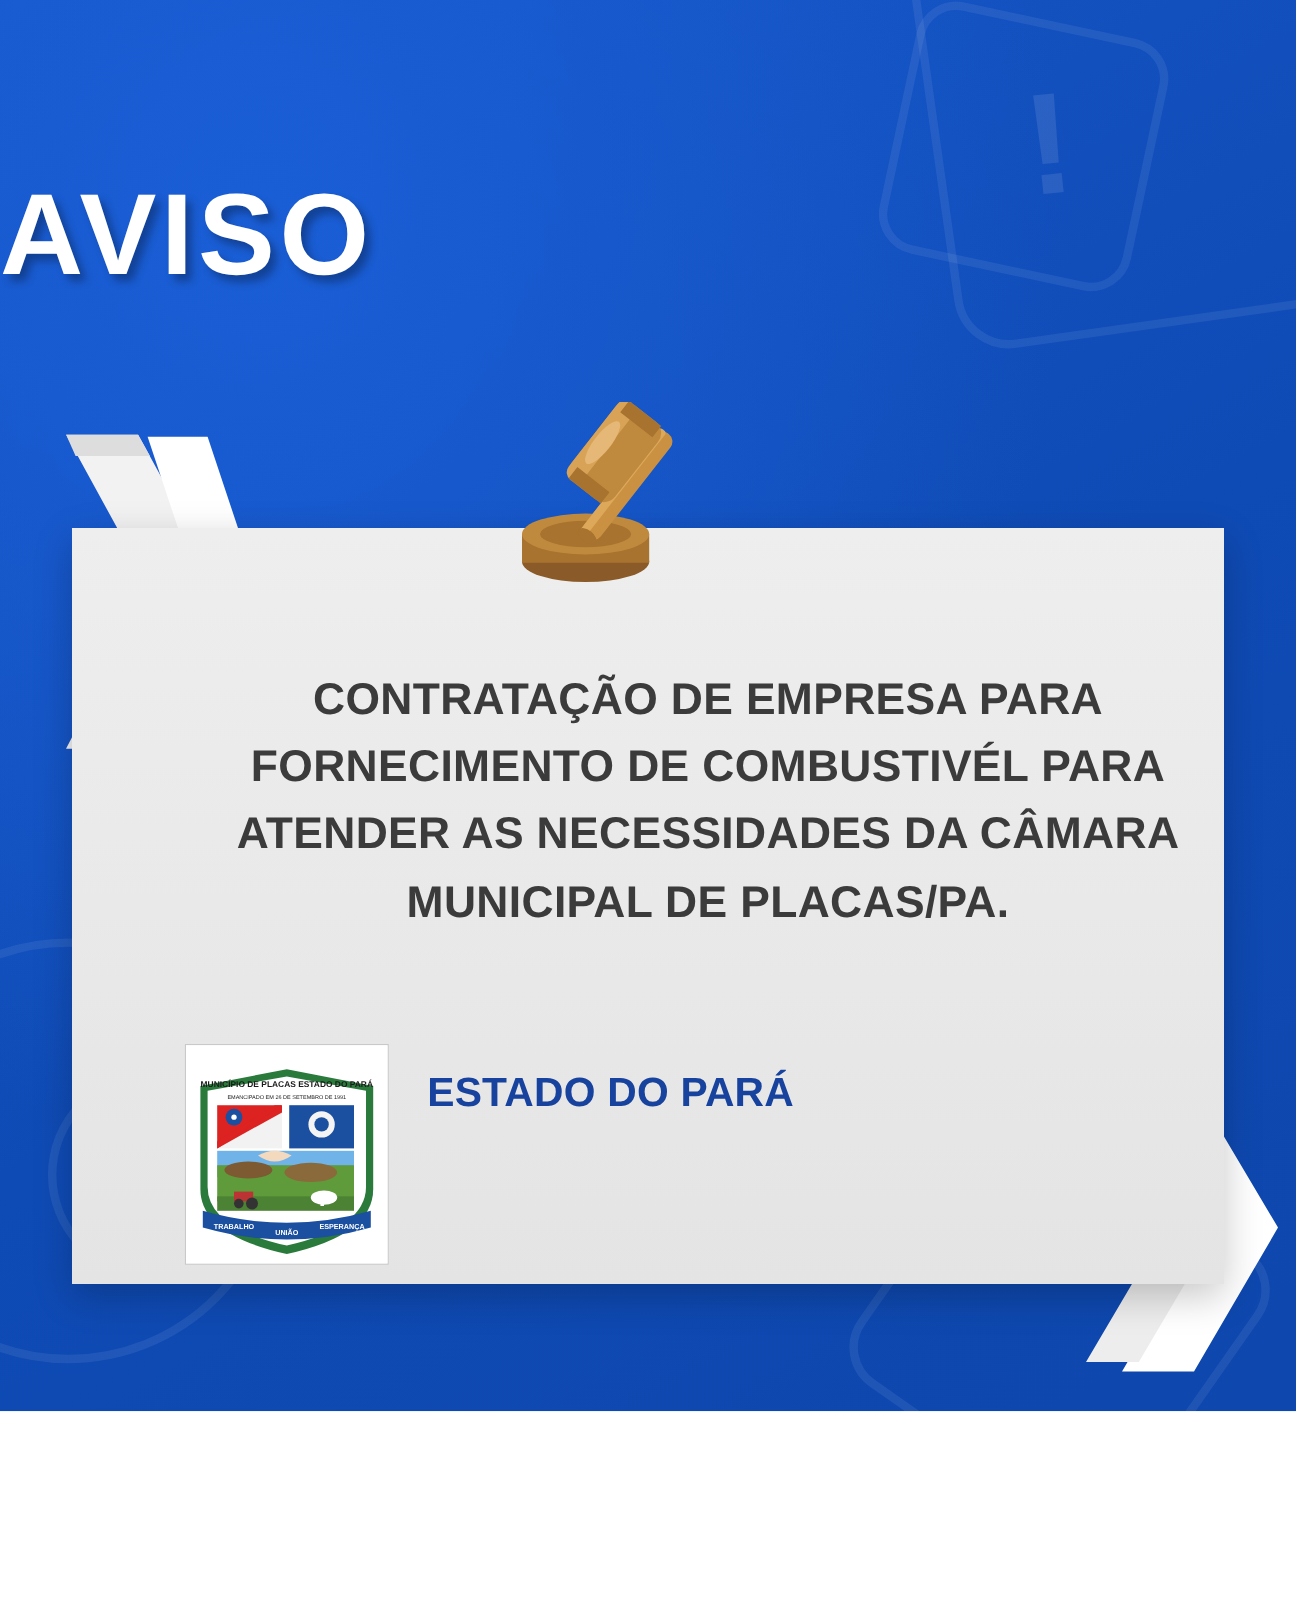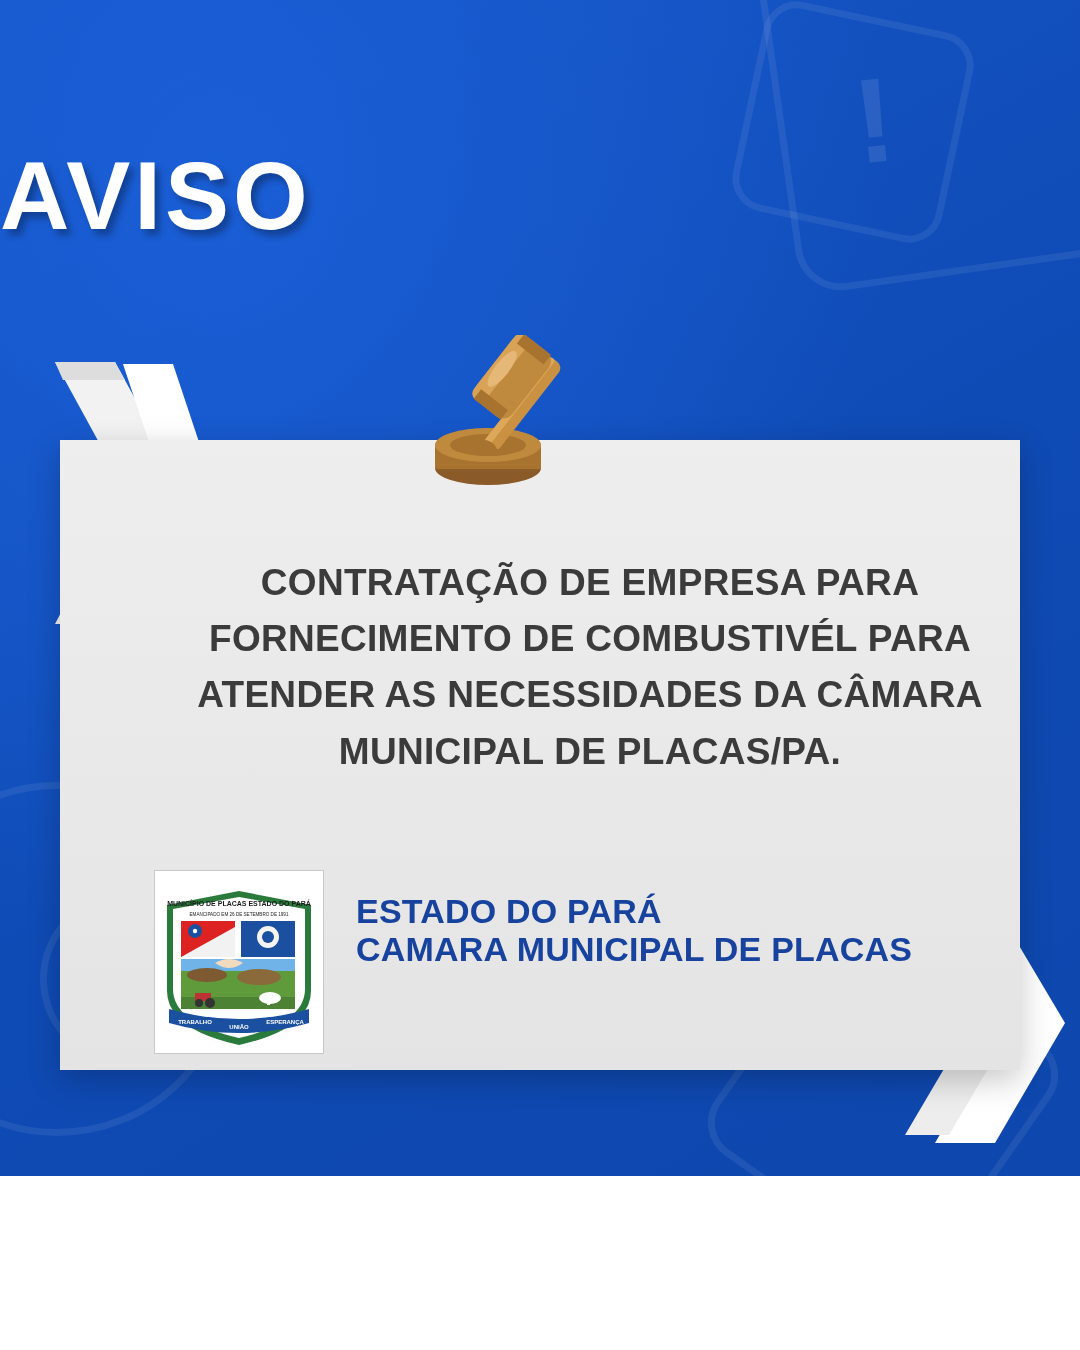--- a/index.html
+++ b/index.html
@@ -259,21 +259,20 @@
         <circle cx="55" cy="132" r="5" fill="#333"></circle>
 
         <path d="M14 138 Q84 158 154 138 L154 152 Q84 172 14 152 Z" fill="#1b4fa0"></path>
         <text x="40" y="153" font-size="6" font-family="Liberation Sans, sans-serif" font-weight="bold" fill="#ffffff" text-anchor="middle">TRABALHO</text>
         <text x="84" y="158" font-size="6" font-family="Liberation Sans, sans-serif" font-weight="bold" fill="#ffffff" text-anchor="middle">UNIÃO</text>
         <text x="130" y="153" font-size="6" font-family="Liberation Sans, sans-serif" font-weight="bold" fill="#ffffff" text-anchor="middle">ESPERANÇA</text>
       </svg>
 
       <div class="org-lines">
         <div>ESTADO DO PARÁ</div>
-        <div>CAMARA MUNICIPAL DE PLACAS</div>
       </div>
 
     </div>
   </div>
 
   <svg class="gavel" viewBox="0 0 190 175">
 
     <ellipse cx="73" cy="133" rx="53" ry="17" fill="#8a5a28"></ellipse>
     <rect x="20" y="110" width="106" height="24" fill="#a8722f"></rect>
     <ellipse cx="73" cy="110" rx="53" ry="17" fill="#c08a3e"></ellipse>

